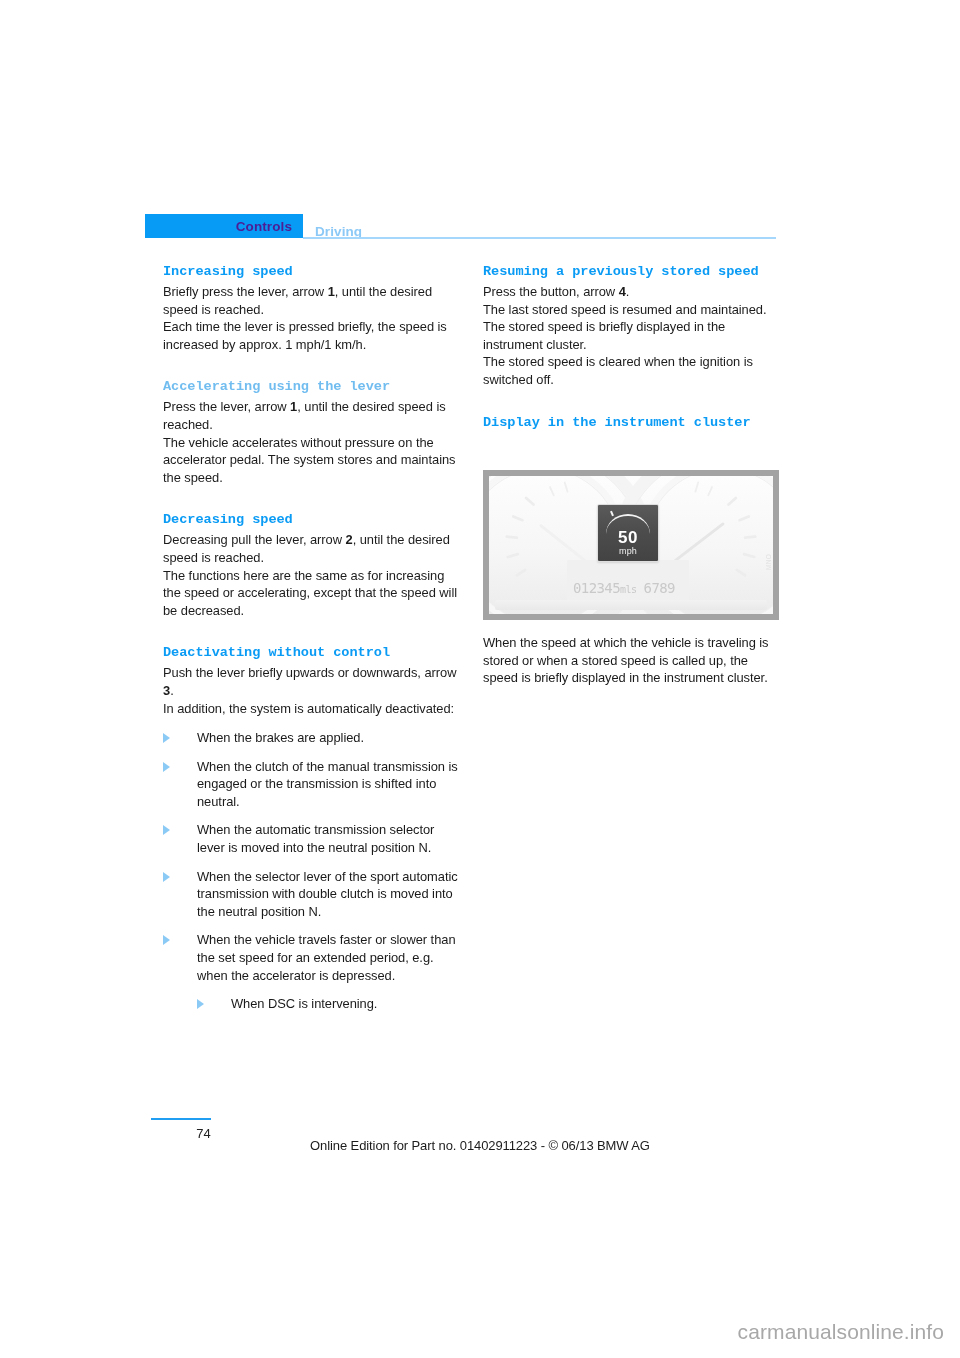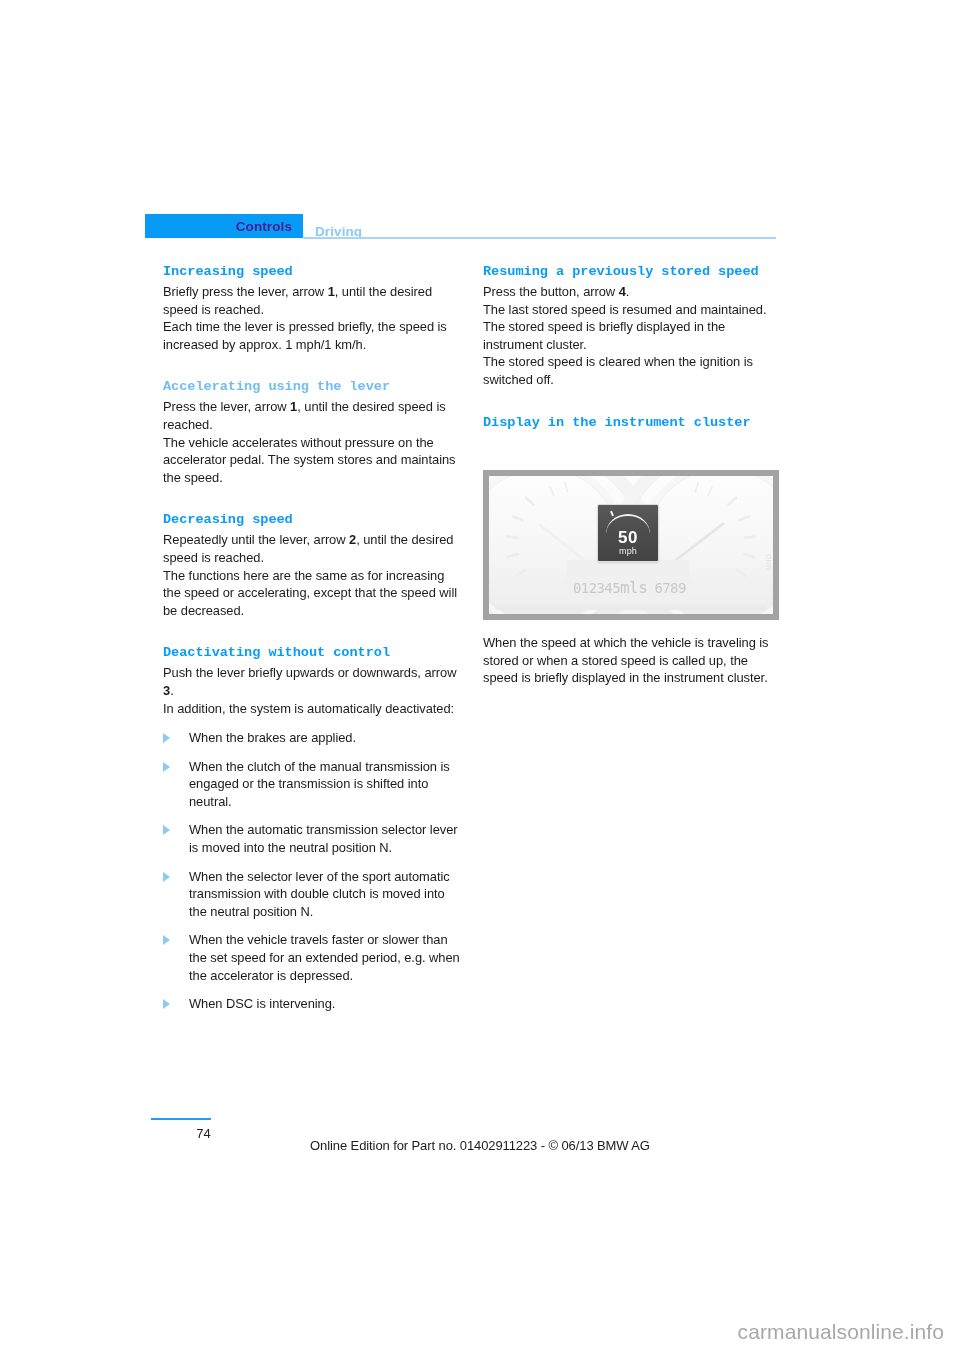--- a/index.html
+++ b/index.html
@@ -106,27 +106,27 @@
   .bold { font-weight: bold; }
 
   
   ul.bullets {
     list-style: none;
     margin: 12px 0 0 0;
     padding: 0;
   }
   ul.bullets li {
     position: relative;
-    padding-left: 26px;
+    padding-left: 34px;
     margin-bottom: 11px;
     font-size: 12.9px;
     line-height: 17.6px;
     letter-spacing: -0.05px;
   }
-  ul.bullets li:last-child { margin-bottom: 0; }
+  ul.bullets li:last-child { margin-bottom: 0; margin-left: 34px; }
   .bullet-mark {
     position: absolute;
     left: 0;
     top: -1px;
     width: 0;
     height: 0;
     border-left: 7px solid #8ccaf6;
     border-top: 5px solid transparent;
     border-bottom: 5px solid transparent;
     margin-top: 5px;
@@ -241,21 +241,21 @@
     top: 103px;
     width: 116px;
     height: 18px;
     color: #c9c9c9;
     font-family: "DejaVu Sans Mono", monospace;
     font-size: 14px;
     letter-spacing: -0.6px;
     line-height: 18px;
     white-space: nowrap;
   }
-  .odo-lcd .mls { font-size: 16px; letter-spacing: -0.5px; margin-top: 8px; }
+  .odo-lcd .mls { font-size: 10px; letter-spacing: -0.5px; margin-top: 8px; }
   .odo-lcd .trip { margin-left: 7px; }
 
   .cluster-base {
     position: absolute;
     left: 6px;
     right: 6px;
     bottom: 4px;
     height: 10px;
     background: linear-gradient(180deg,#f2f2f2,#e9e9e9);
     border-radius: 2px;
@@ -340,21 +340,21 @@
 
     <h2 class="sec">Increasing speed</h2>
     <p class="para"><span>Briefly press the lever, arrow </span><span class="bold">1</span><span>, until the desired speed is reached.</span></p>
     <p class="para">Each time the lever is pressed briefly, the speed is increased by approx. 1 mph/1 km/h.</p>
 
     <h2 class="sec soft spaced">Accelerating using the lever</h2>
     <p class="para"><span>Press the lever, arrow </span><span class="bold">1</span><span>, until the desired speed is reached.</span></p>
     <p class="para">The vehicle accelerates without pressure on the accelerator pedal. The system stores and maintains the speed.</p>
 
     <h2 class="sec spaced">Decreasing speed</h2>
-    <p class="para"><span>Repeatedly until the lever, arrow </span><span class="bold">2</span><span>, until the desired speed is reached.</span></p>
+    <p class="para"><span>Decreasing pull the lever, arrow </span><span class="bold">2</span><span>, until the desired speed is reached.</span></p>
     <p class="para">The functions here are the same as for increasing the speed or accelerating, except that the speed will be decreased.</p>
 
     <h2 class="sec spaced">Deactivating without control</h2>
     <p class="para"><span>Push the lever briefly upwards or downwards, arrow </span><span class="bold">3</span><span>.</span></p>
     <p class="para gap">In addition, the system is automatically deactivated:</p>
 
     <ul class="bullets">
       <li>
         <span class="bullet-mark"></span>
         <span>When the brakes are applied.</span>

